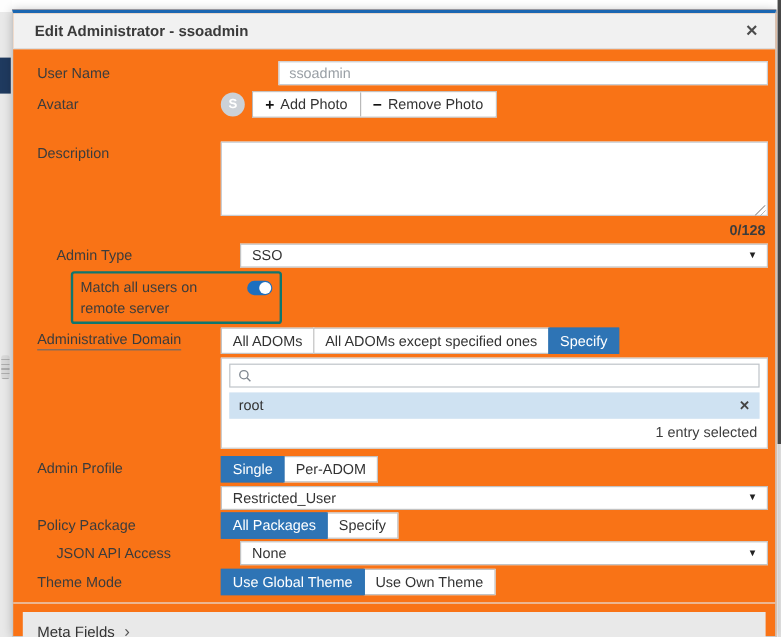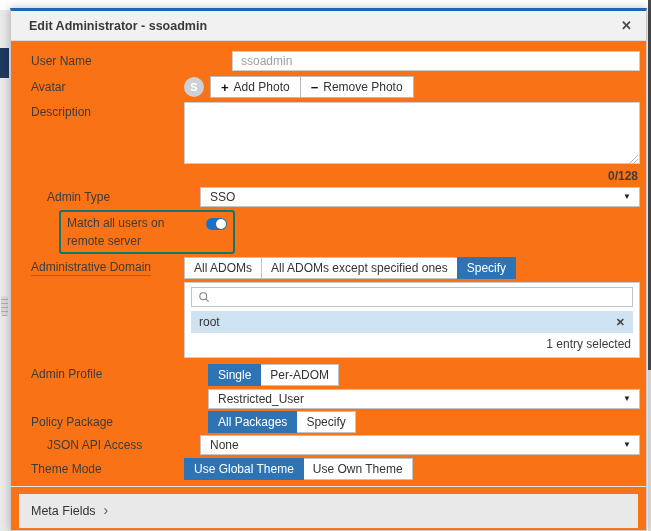--- a/index.html
+++ b/index.html
@@ -134,21 +134,21 @@
 
   
   .sections { margin-top: 6px; border-top: 1px solid #e3e3e3; padding: 7px 8px 0 8px; }
   .section-bar {
     height: 34px; background: #e9e9e9; display: flex; align-items: center;
     padding: 0 12px; margin-bottom: 7px; cursor: pointer; color: #333; font-size: 12.5px;
   }
   .section-bar .chev { margin-left: 8px; color: #555; font-size: 14px; line-height: 1; transform: translateY(-1px); }
 
   
-  .mb4 { margin-bottom: 4px; } .mb3 { margin-bottom: 3px; margin-left: 16px; } .mb2 { margin-bottom: 2px; gap: 24px; }
+  .mb4 { margin-bottom: 20px; } .mb3 { margin-bottom: 3px; margin-left: 16px; } .mb2 { margin-bottom: 2px; }
   .mb5 { margin-bottom: 5px; gap: 48px; } .mb6 { margin-bottom: 6px; }
 </style>
 </head>
 <body>
 
 <div class="left-strip">
   <div class="white-top"></div>
   <div class="navy-block"></div>
   <div class="grip"></div>
 </div>

